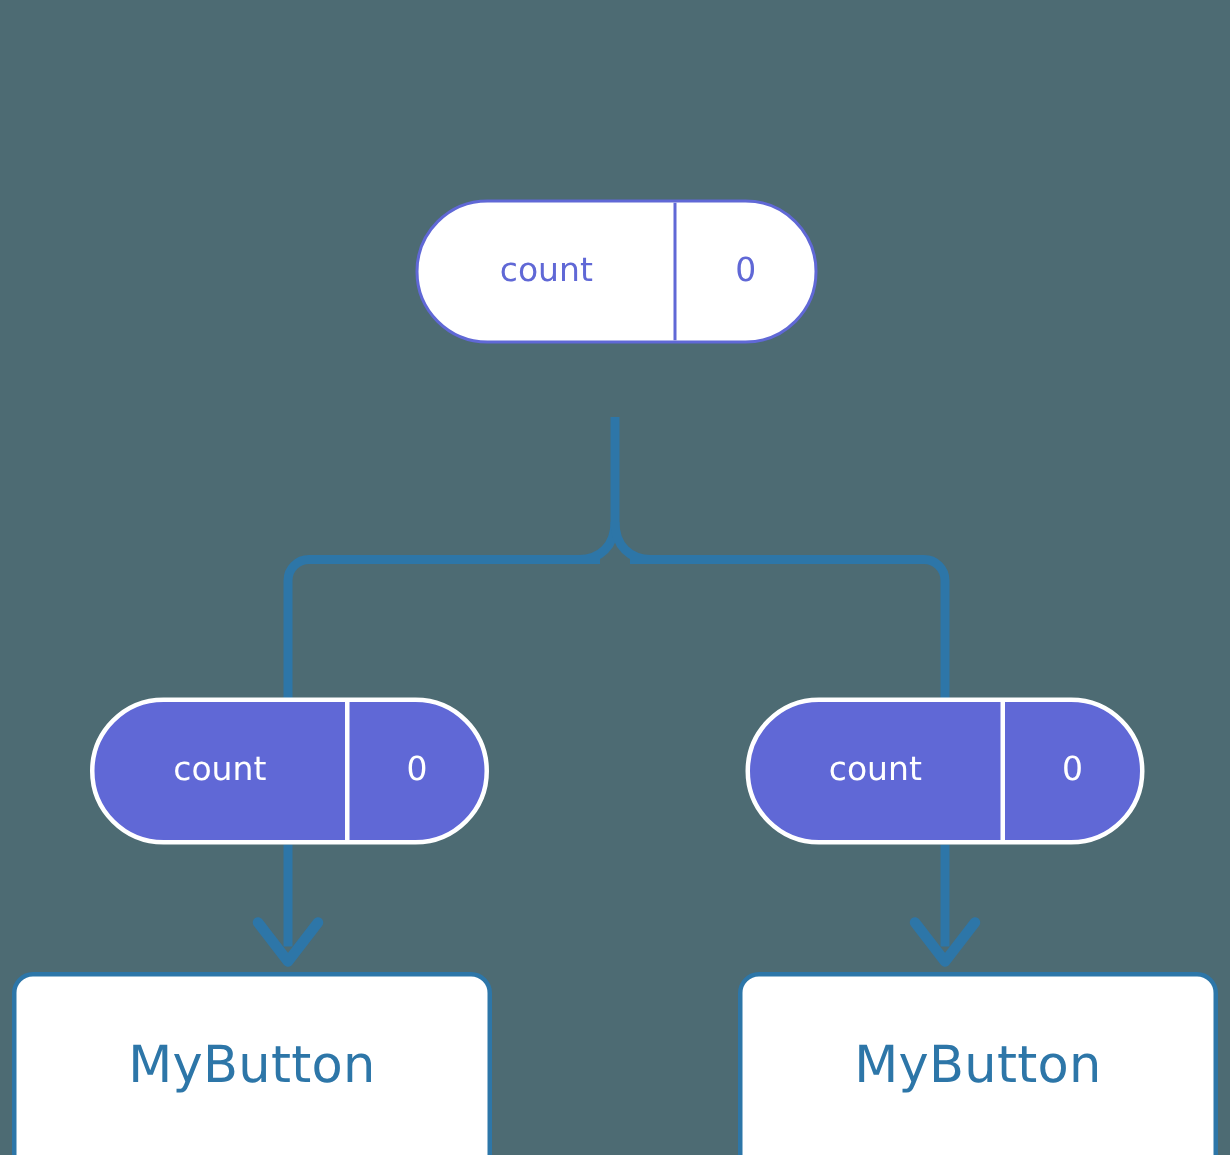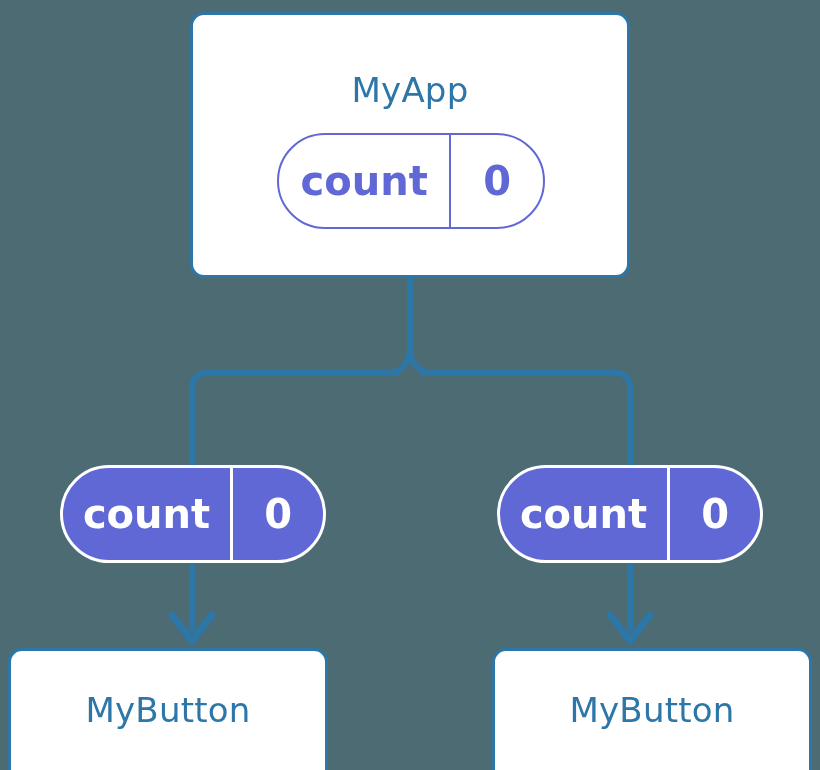--- a/index.html
+++ b/index.html
@@ -90,22 +90,22 @@
     align-items: stretch;
     box-sizing: border-box;
     border-radius: 999px;
     overflow: hidden;
   }
   .pill-key,
   .pill-value {
     display: flex;
     align-items: center;
     justify-content: center;
-    font-size: 40px;
-    font-weight: 700;
+    font-size: 22px;
+    font-weight: 400;
     line-height: 1;
     white-space: nowrap;
     box-sizing: border-box;
   }
 
   
   .state-pill.outline {
     border: 2px solid #6068d6;
     background: #ffffff;
   }
@@ -173,23 +173,20 @@
 
     <path d="M420,373 L616,373 A14,14 0 0 1 630,387 L630,470" fill="none" stroke="#2d76a8" stroke-width="6" stroke-linecap="butt"></path>
 
     <path d="M192,563 L192,631" fill="none" stroke="#2d76a8" stroke-width="6" stroke-linecap="butt"></path>
     <path d="M172,615 L192,641 L212,615" fill="none" stroke="#2d76a8" stroke-width="7" stroke-linecap="round" stroke-linejoin="round"></path>
 
     <path d="M630,563 L630,631" fill="none" stroke="#2d76a8" stroke-width="6" stroke-linecap="butt"></path>
     <path d="M610,615 L630,641 L650,615" fill="none" stroke="#2d76a8" stroke-width="7" stroke-linecap="round" stroke-linejoin="round"></path>
   </svg>
 
-  <div id="box-myapp" class="component-box">
-    <div class="component-title">MyApp</div>
-  </div>
 
   <div id="pill-myapp-state" class="state-pill outline">
     <div class="pill-key">count</div>
     <div class="pill-value">0</div>
   </div>
 
   <div id="pill-left-prop" class="state-pill filled">
     <div class="pill-key">count</div>
     <div class="pill-value">0</div>
   </div>

